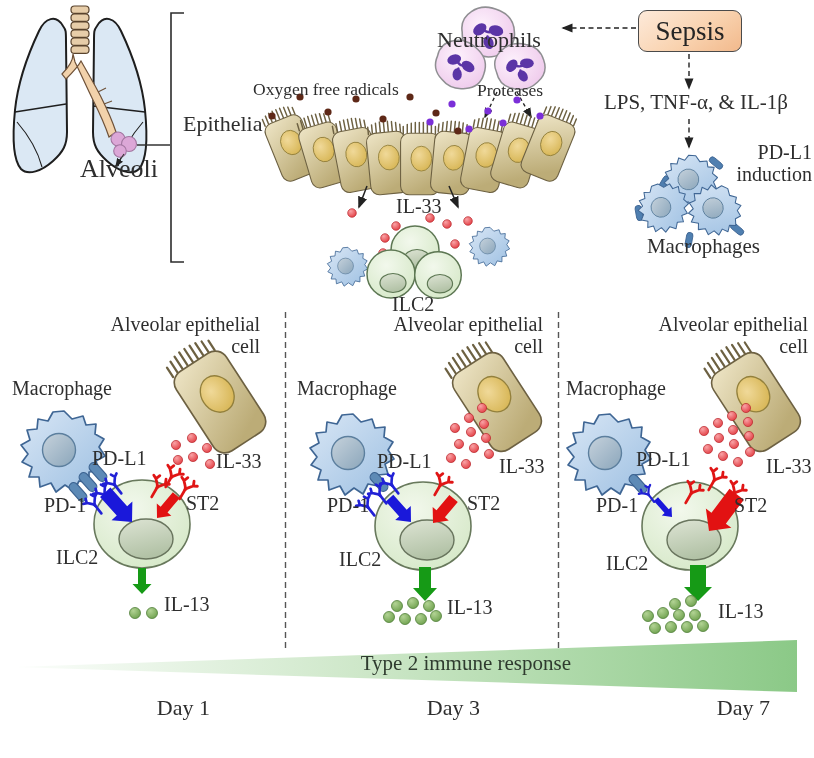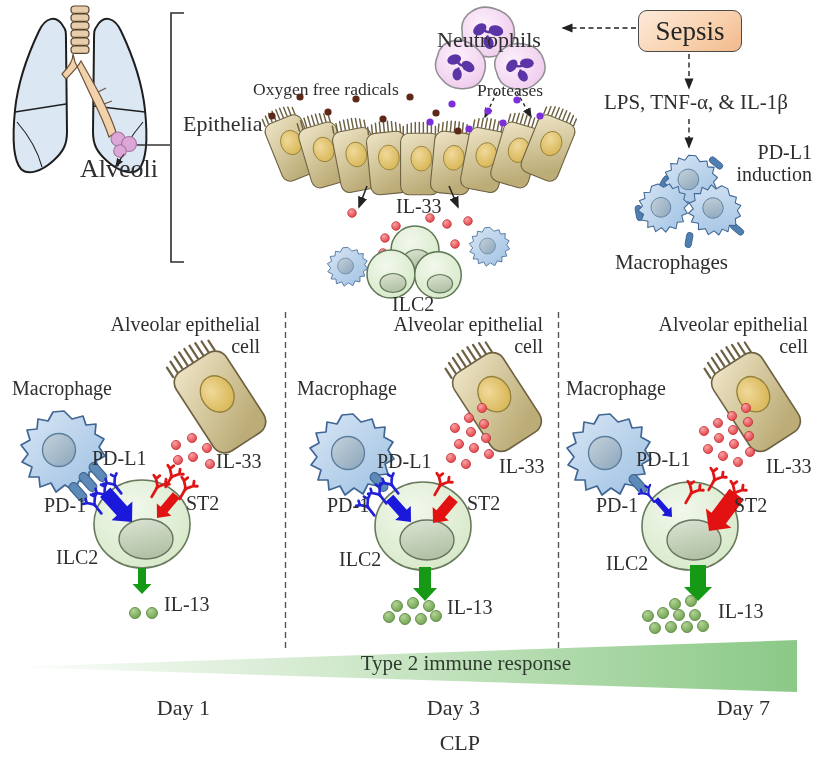--- a/index.html
+++ b/index.html
@@ -349,21 +349,21 @@
 <div class="lbl f22" style="left:437px;top:16px;margin-top:12px;">Neutrophils</div>
 <div class="lbl f17" style="left:253px;top:80px;">Oxygen free radicals</div>
 <div class="lbl f17" style="left:477px;top:81px;">Proteases</div>
 <div class="lbl f20" style="left:396px;top:195px;">IL-33</div>
 <div class="lbl f20" style="left:392px;top:293px;">ILC2</div>
 <div class="sepsis-box">
       <span>Sepsis</span>
     </div>
 <div class="lbl f21 c" style="left:592px;top:91px;width:196px;">LPS, TNF-α, &amp; IL-1β</div>
 <div class="lbl f20 c" style="left:722px;top:141px;width:90px;">PD-L1 induction</div>
-<div class="lbl f21 c" style="left:604px;top:235px;width:124px;margin-top:16px;">Macrophages</div>
+<div class="lbl f21 c" style="left:636px;top:235px;width:124px;">Macrophages</div>
 
 <div class="panel" style="left:0;width:285px;">
   <div class="lbl f20 c" style="left:110px;top:313px;width:150px;">Alveolar epithelial cell</div>
   <div class="lbl f20" style="left:12px;top:377px;">Macrophage</div>
   <div class="lbl f20" style="left:92px;top:447px;">PD-L1</div>
   <div class="lbl f20" style="left:44px;top:494px;">PD-1</div>
   <div class="lbl f20" style="left:186px;top:492px;">ST2</div>
   <div class="lbl f20" style="left:56px;top:546px;">ILC2</div>
   <div class="lbl f20" style="left:216px;top:450px;">IL-33</div>
   <div class="lbl f20" style="left:164px;top:593px;">IL-13</div>
@@ -388,15 +388,14 @@
   <div class="lbl f20" style="left:78px;top:448px;">PD-L1</div>
   <div class="lbl f20" style="left:38px;top:494px;">PD-1</div>
   <div class="lbl f20" style="left:176px;top:494px;">ST2</div>
   <div class="lbl f20" style="left:48px;top:552px;">ILC2</div>
   <div class="lbl f20" style="left:208px;top:455px;">IL-33</div>
   <div class="lbl f20" style="left:160px;top:600px;">IL-13</div>
   <div class="lbl f22 c" style="left:92px;top:696px;width:120px;">Day 7</div>
 </div>
 
 <div class="lbl f21 c" style="left:333px;top:652px;width:238px;color:#2f3b2f;">Type 2 immune response</div>
-<div class="lbl f22 c" style="left:360px;top:731px;width:120px;">CLP</div>
 
 </div>
 
 </body></html>

